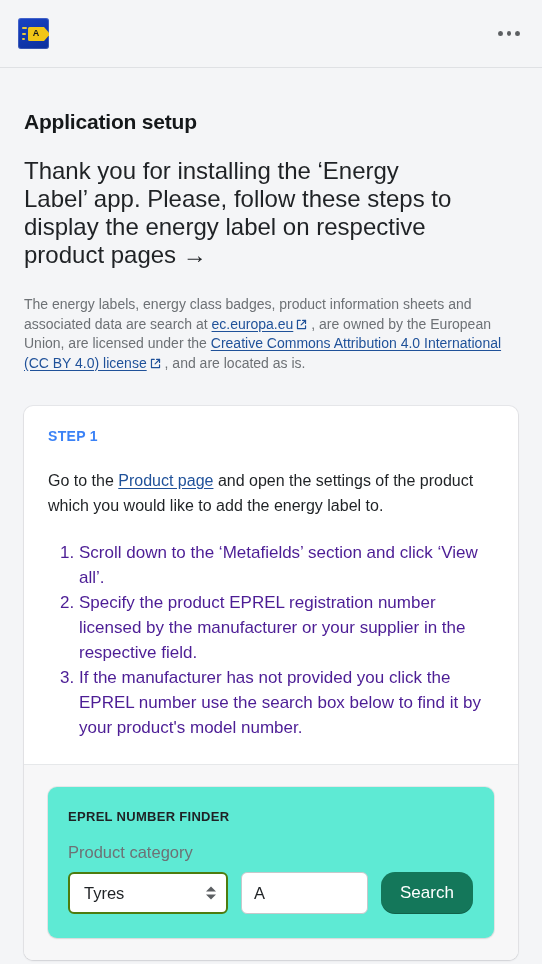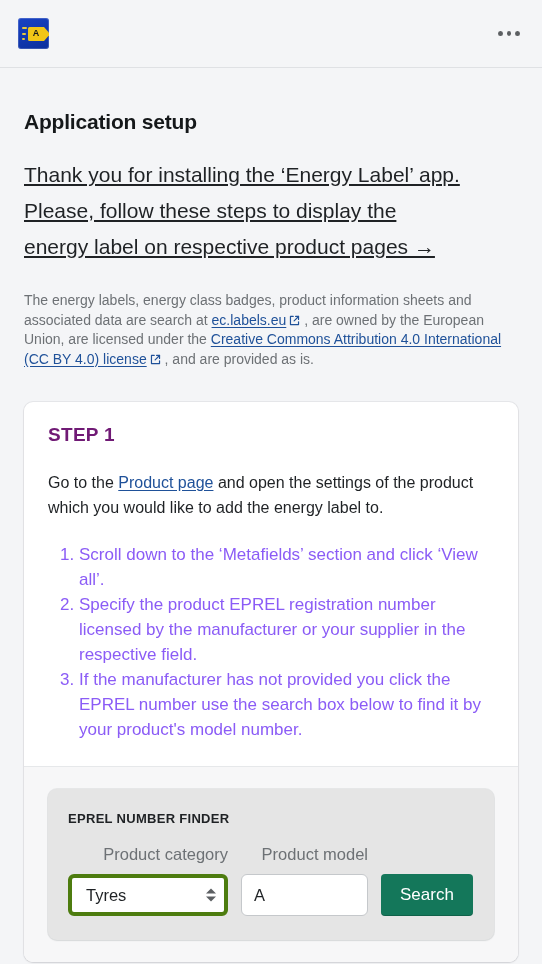--- a/index.html
+++ b/index.html
@@ -108,26 +108,25 @@
     padding: 0 24px;
   }
   .section-title {
     font-size: 21px;
     font-weight: bold;
     letter-spacing: -0.2px;
     margin: 42px 0 0 0;
     color: #15181a;
   }
   .intro {
-    font-size: 21px;
-    line-height: 36px;
+    font-size: 24px;
+    line-height: 28px;
     color: #1f2225;
     margin: 23px 0 0 0;
     max-width: 440px;
-    text-decoration: underline;
   }
   .legal {
     font-size: 14px;
     line-height: 19.5px;
     color: #6d7175;
     margin: 26px 0 0 0;
   }
   a.lnk {
     color: #1f5199;
     text-decoration: underline;
@@ -143,49 +142,49 @@
 
   
   .card {
     margin-top: 33px;
     background: #ffffff;
     border-radius: 9px;
     box-shadow: 0 0 0 1px rgba(21,24,26,.06), 0 1px 2px rgba(21,24,26,.10);
   }
   .card-body { padding: 22px 24px 24px 24px; }
   .step-label {
-    font-size: 19px;
+    font-size: 14px;
     font-weight: bold;
     letter-spacing: 0.3px;
-    color: #701a75;
+    color: #3b82f6;
     margin: 0;
   }
   .step-text {
     font-size: 16px;
     line-height: 25px;
     color: #1f2225;
     margin: 24px 0 0 0;
   }
   ol.steps {
     font-size: 17px;
     line-height: 25px;
-    color: #8b5cf6;
+    color: #4c1d95;
     margin: 22px 0 0 0;
     padding-left: 31px;
   }
   ol.steps li { margin: 0 0 0 0; }
 
   .card-subsection {
     border-top: 1px solid #e6e8ea;
     background: #f7f7f8;
     padding: 22px 24px;
     border-radius: 0 0 9px 9px;
   }
   .inner-card {
-    background: #e5e5e5;
+    background: #5eead4;
     border-radius: 9px;
     box-shadow: 0 0 0 1px rgba(21,24,26,.07), 0 1px 2px rgba(21,24,26,.07);
     padding: 22px 20px 24px 20px;
   }
   .finder-title {
     font-size: 13px;
     font-weight: bold;
     letter-spacing: 0.3px;
     color: #1f2225;
     margin: 0 0 18px 0;
@@ -194,30 +193,29 @@
     display: flex;
     align-items: flex-end;
     gap: 13px;
   }
   .field { display: flex; flex-direction: column; }
   .field-label {
     font-size: 16.5px;
     color: #6d7175;
     margin-bottom: 10px;
     line-height: 20px;
-    text-align: right;
   }
   .select-wrap {
     position: relative;
     width: 160px;
   }
   .select-box {
     width: 100%;
     height: 42px;
-    border: 4px solid #4d7c0f;
+    border: 2px solid #4d7c0f;
     border-radius: 6px;
     background: #ffffff;
     font-size: 16.5px;
     color: #1f2225;
     padding: 0 34px 0 14px;
     display: flex; align-items: center;
     cursor: pointer;
     font-family: "Liberation Sans", sans-serif;
   }
   .stepper {
@@ -246,21 +244,21 @@
     font-size: 16.5px;
     color: #1f2225;
     padding: 0 12px;
     font-family: "Liberation Sans", sans-serif;
     outline: none;
   }
   .search-btn {
     height: 42px;
     padding: 0 19px;
     border: none;
-    border-radius: 4px;
+    border-radius: 14px;
     background: #14775a;
     color: #ffffff;
     font-size: 17px;
     font-family: "Liberation Sans", sans-serif;
     cursor: pointer;
     box-shadow: inset 0 -1px 0 rgba(0,0,0,.18);
   }
 </style>
 </head>
 <body>
@@ -285,29 +283,29 @@
   </button>
 </div>
 
 <div class="page">
 
   <h1 class="section-title">Application setup</h1>
 
   <p class="intro">Thank you for installing the ‘Energy Label’ app. Please, follow these steps to display the energy label on respective product pages →</p>
 
   <p class="legal">
-    <span>The energy labels, energy class badges, product information sheets and associated data are search at </span><a class="lnk" href="#">ec.labels.eu</a><span class="ext"><svg viewBox="0 0 12 12" fill="none" stroke="#1f5199" stroke-width="1.3" stroke-linecap="round" stroke-linejoin="round">
+    <span>The energy labels, energy class badges, product information sheets and associated data are search at </span><a class="lnk" href="#">ec.europa.eu</a><span class="ext"><svg viewBox="0 0 12 12" fill="none" stroke="#1f5199" stroke-width="1.3" stroke-linecap="round" stroke-linejoin="round">
           <path d="M4.6 1.6H1.6v8.8h8.8V7.4"></path>
           <path d="M7.2 1.6h3.2v3.2"></path>
           <path d="M10.4 1.6 5.6 6.4"></path>
         </svg></span><span> , are owned by the European Union, are licensed under the </span><a class="lnk" href="#">Creative Commons Attribution 4.0 International (CC BY 4.0) license</a><span class="ext"><svg viewBox="0 0 12 12" fill="none" stroke="#1f5199" stroke-width="1.3" stroke-linecap="round" stroke-linejoin="round">
           <path d="M4.6 1.6H1.6v8.8h8.8V7.4"></path>
           <path d="M7.2 1.6h3.2v3.2"></path>
           <path d="M10.4 1.6 5.6 6.4"></path>
-        </svg></span><span> , and are provided as is.</span>
+        </svg></span><span> , and are located as is.</span>
   </p>
 
   <div class="card">
     <div class="card-body">
       <p class="step-label">STEP 1</p>
       <p class="step-text"><span>Go to the </span><a class="lnk" href="#">Product page</a><span> and open the settings of the product which you would like to add the energy label to.</span></p>
       <ol class="steps">
         <li>Scroll down to the ‘Metafields’ section and click ‘View all’.</li>
         <li>Specify the product EPREL registration number licensed by the manufacturer or your supplier in the respective field.</li>
         <li>If the manufacturer has not provided you click the EPREL number use the search box below to find it by your product's model number.</li>
@@ -324,21 +322,20 @@
             <div class="select-wrap">
               <div class="select-box">Tyres</div>
               <div class="stepper">
                 <i class="up"></i>
                 <i class="down"></i>
               </div>
             </div>
           </div>
 
           <div class="field">
-            <label class="field-label">Product model</label>
             <input class="text-input" type="text" value="A" style="">
           </div>
 
           <button class="search-btn">Search</button>
 
         </div>
       </div>
     </div>
   </div>
 

